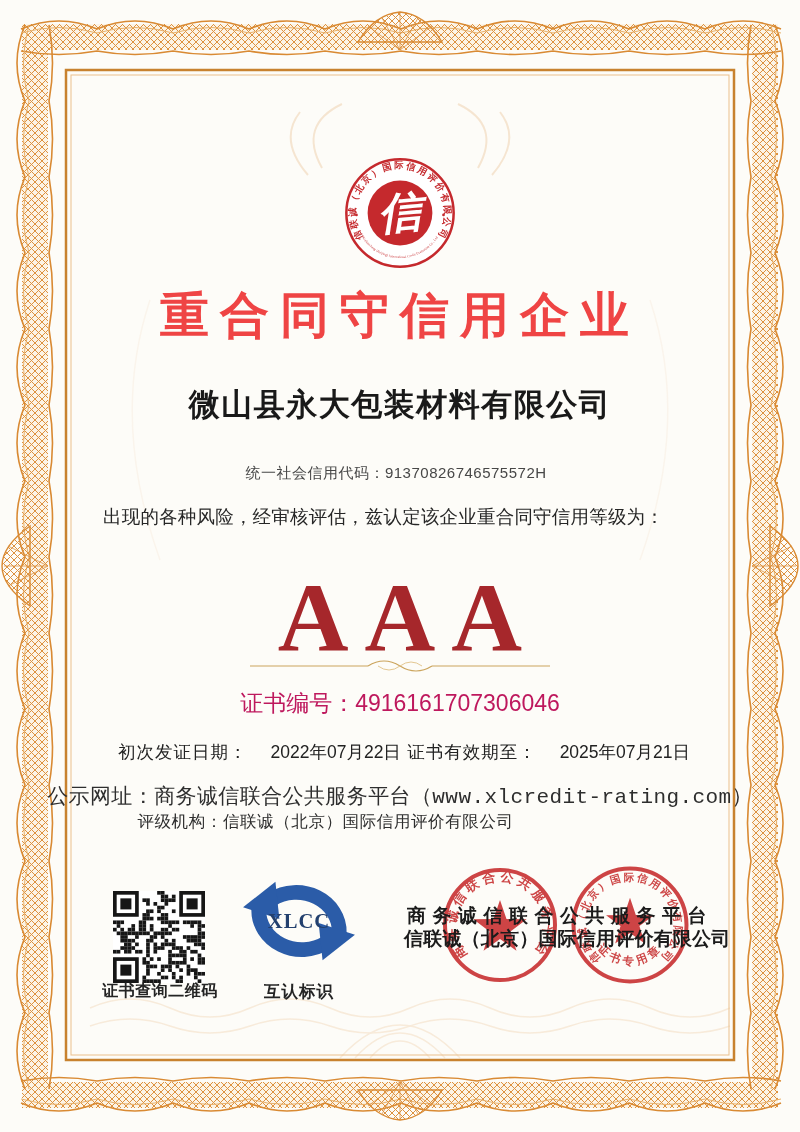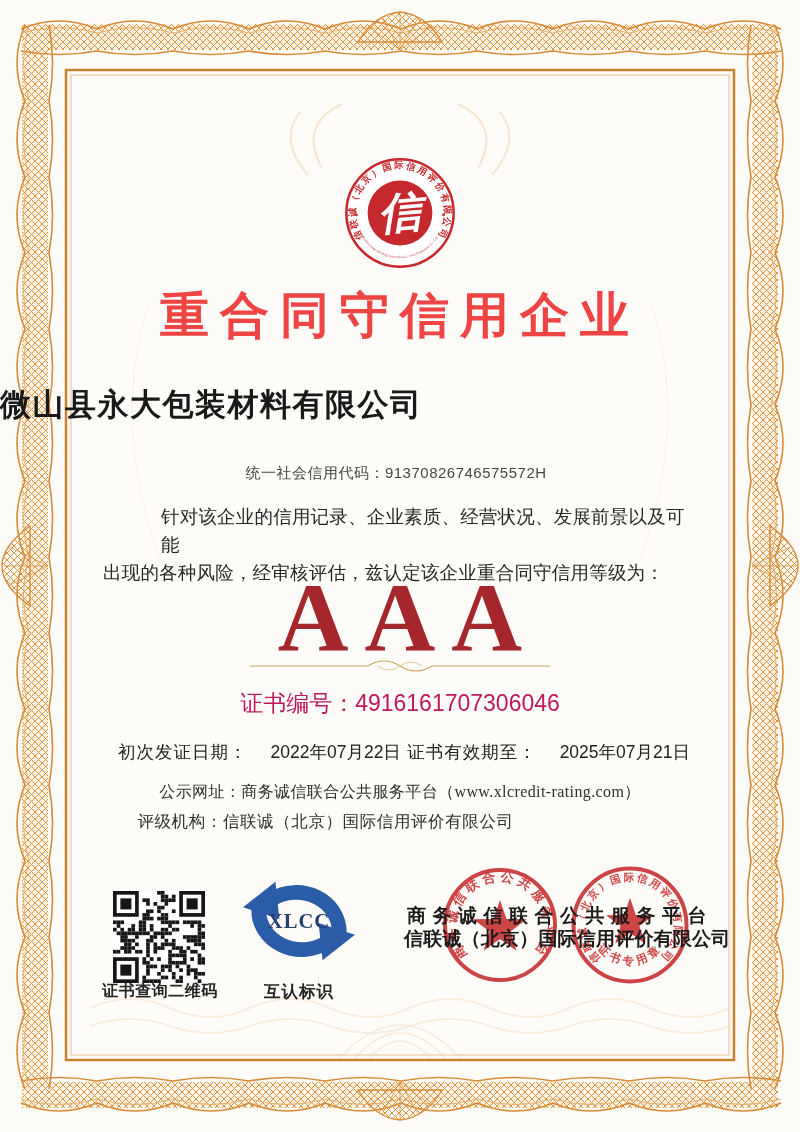--- a/index.html
+++ b/index.html
@@ -5,37 +5,37 @@
   html,body{margin:0;padding:0;}
   body{width:800px;height:1132px;position:relative;background:#fdfcf8;
        font-family:"Liberation Serif","DejaVu Serif",serif;overflow:hidden;}
   .abs{position:absolute;}
   #watermarks{left:0;top:0;z-index:0;}
   #border-art{left:0;top:0;z-index:1;}
   .content{z-index:2;}
   #logo-seal{left:342px;top:155px;z-index:2;}
   #cert-title{left:0;top:283px;width:800px;text-align:center;font-size:49px;font-weight:bold;
               letter-spacing:11px;color:#ef4444;}
-  #company-name{left:0;top:384px;width:800px;text-align:left;font-size:31px;font-weight:bold;
+  #company-name{left:0;top:384px;width:800px;text-align:center;font-size:31px;font-weight:bold;
               letter-spacing:1.5px;color:#191919;font-family:"Liberation Sans","DejaVu Sans",sans-serif;}
   #credit-code{left:0;top:464px;width:792px;text-align:center;font-size:15px;color:#474747;
               letter-spacing:0.5px;font-family:"Liberation Sans","DejaVu Sans",sans-serif;}
   #statement{left:103px;top:503px;width:600px;font-size:18.5px;color:#262626;line-height:28px;
               letter-spacing:0.2px;}
   #statement .indent{padding-left:58px;}
   #rating{left:0;top:568px;width:800px;text-align:center;font-size:98px;font-weight:bold;
               color:#a6272b;letter-spacing:16px;text-indent:16px;line-height:98px;}
   #flourish{left:250px;top:656px;z-index:2;}
   #cert-no{left:0;top:688px;width:800px;text-align:center;font-size:23px;color:#be185d;
               font-family:"Liberation Sans","DejaVu Sans",sans-serif;}
   #dates-row{left:118px;top:740px;width:572px;display:flex;justify-content:space-between;
               font-size:17.5px;color:#222;}
   .date-label{font-family:"Liberation Serif","DejaVu Serif",serif;letter-spacing:1px;}
   .date-value{font-family:"Liberation Sans","DejaVu Sans",sans-serif;margin-left:23px;}
-  #publish-url{left:0;top:782px;width:800px;text-align:center;font-size:16px;color:#2e2e2e;letter-spacing:0.4px;}
+  #publish-url{left:0;top:782px;width:800px;text-align:center;font-size:21px;color:#2e2e2e;letter-spacing:0.4px;font-family:Liberation Mono, monospace;}
   #agency-line{left:0;top:811px;width:651px;text-align:center;font-size:16.5px;color:#2e2e2e;letter-spacing:0.6px;}
   #qr-box{left:113px;top:891px;width:92px;height:92px;z-index:2;}
   #qr-caption{left:85px;top:981px;width:150px;text-align:center;font-size:16px;font-weight:bold;
               color:#242424;letter-spacing:0.5px;z-index:2;}
   #xlcc-box{left:240px;top:868px;width:118px;height:108px;z-index:2;}
   #xlcc-caption{left:229px;top:981px;width:140px;text-align:center;font-size:16.5px;font-weight:bold;
               color:#242424;letter-spacing:1px;z-index:2;}
   #stamps{left:425px;top:855px;z-index:3;opacity:0.88;}
   #overlay-line1{left:407px;top:903px;white-space:nowrap;font-size:19px;font-weight:600;
               color:#1b1b1b;letter-spacing:6.5px;z-index:4;}
@@ -133,21 +133,20 @@
     <circle cx="105" cy="62" r="1.4" fill="#C5292D"></circle>
     <circle cx="60" cy="60" r="33.5" fill="#C5292D"></circle>
     <text x="60" y="75" text-anchor="middle" font-size="45" fill="#fff" font-style="italic" font-weight="bold" transform="rotate(-5 60 60)" font-family="Liberation Serif, DejaVu Serif, serif">信</text>
   </svg>
 
   <div id="cert-title" class="abs content">重合同守信用企业</div>
   <div id="company-name" class="abs content">微山县永大包装材料有限公司</div>
   <div id="credit-code" class="abs content">统一社会信用代码：91370826746575572H</div>
 
   <div id="statement" class="abs content">
-    <div class="indent">针对该企业的信用记录、企业素质、经营状况、发展前景以及可能</div>
     <div>出现的各种风险，经审核评估，兹认定该企业重合同守信用等级为：</div>
   </div>
 
   <div id="rating" class="abs content">AAA</div>
 
   <svg id="flourish" class="abs" width="300" height="18" viewBox="0 0 300 18">
     <g stroke="#CBA45C" fill="none" stroke-width="1.2">
       <path d="M0,10 H118 M182,10 H300"></path>
       <path d="M118,10 q16,-10 32,0 q16,10 32,0"></path>
       <path d="M128,10 q11,8 22,0 q11,-8 22,0" stroke="#E0C186" stroke-width="0.9"></path>

